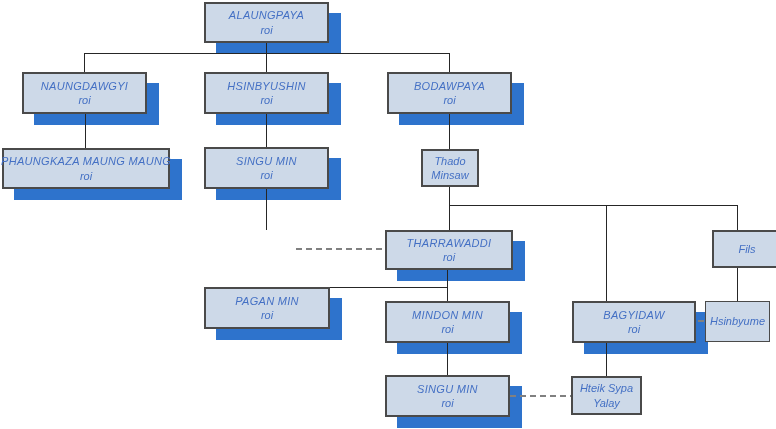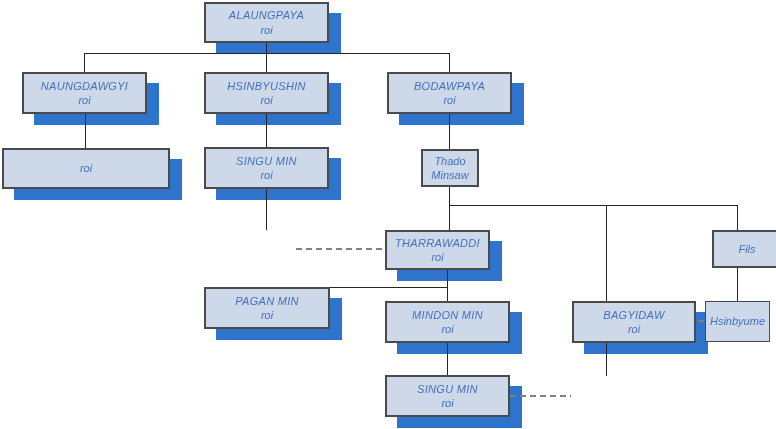--- a/index.html
+++ b/index.html
@@ -84,41 +84,42 @@
     <div class="shadow"></div>
     <div class="box">
       <div class="nm">BODAWPAYA</div>
       <div class="ttl">roi</div>
     </div>
   </div>
 
   <div class="node big" style="left:2px;top:148px;width:168px;height:41px">
     <div class="shadow"></div>
     <div class="box">
+      <div class="nm">PHAUNGKAZA MAUNG MAUNG</div>
       <div class="ttl">roi</div>
     </div>
   </div>
 
   <div class="node big" style="left:204px;top:147px;width:125px;height:42px">
     <div class="shadow"></div>
     <div class="box">
       <div class="nm">SINGU MIN</div>
       <div class="ttl">roi</div>
     </div>
   </div>
 
   <div class="node small" style="left:421px;top:149px;width:58px;height:38px">
     <div class="box">
       <div class="sm">Thado</div>
       <div class="sm">Minsaw</div>
     </div>
   </div>
 
 
-  <div class="node big" style="left:385px;top:230px;width:105px;height:40px">
+  <div class="node big" style="left:385px;top:230px;width:128px;height:40px">
     <div class="shadow"></div>
     <div class="box">
       <div class="nm">THARRAWADDI</div>
       <div class="ttl">roi</div>
     </div>
   </div>
 
   <div class="node small" style="left:712px;top:230px;width:70px;height:38px">
     <div class="box">
       <div class="sm">Fils</div>
@@ -156,14 +157,20 @@
   </div>
 
   <div class="node big" style="left:385px;top:375px;width:125px;height:42px">
     <div class="shadow"></div>
     <div class="box">
       <div class="nm">SINGU MIN</div>
       <div class="ttl">roi</div>
     </div>
   </div>
 
+  <div class="node small" style="left:571px;top:376px;width:71px;height:39px">
+    <div class="box">
+      <div class="sm">Hteik Sypa</div>
+      <div class="sm">Yalay</div>
+    </div>
+  </div>
 
 </div>
 
 </body></html>

